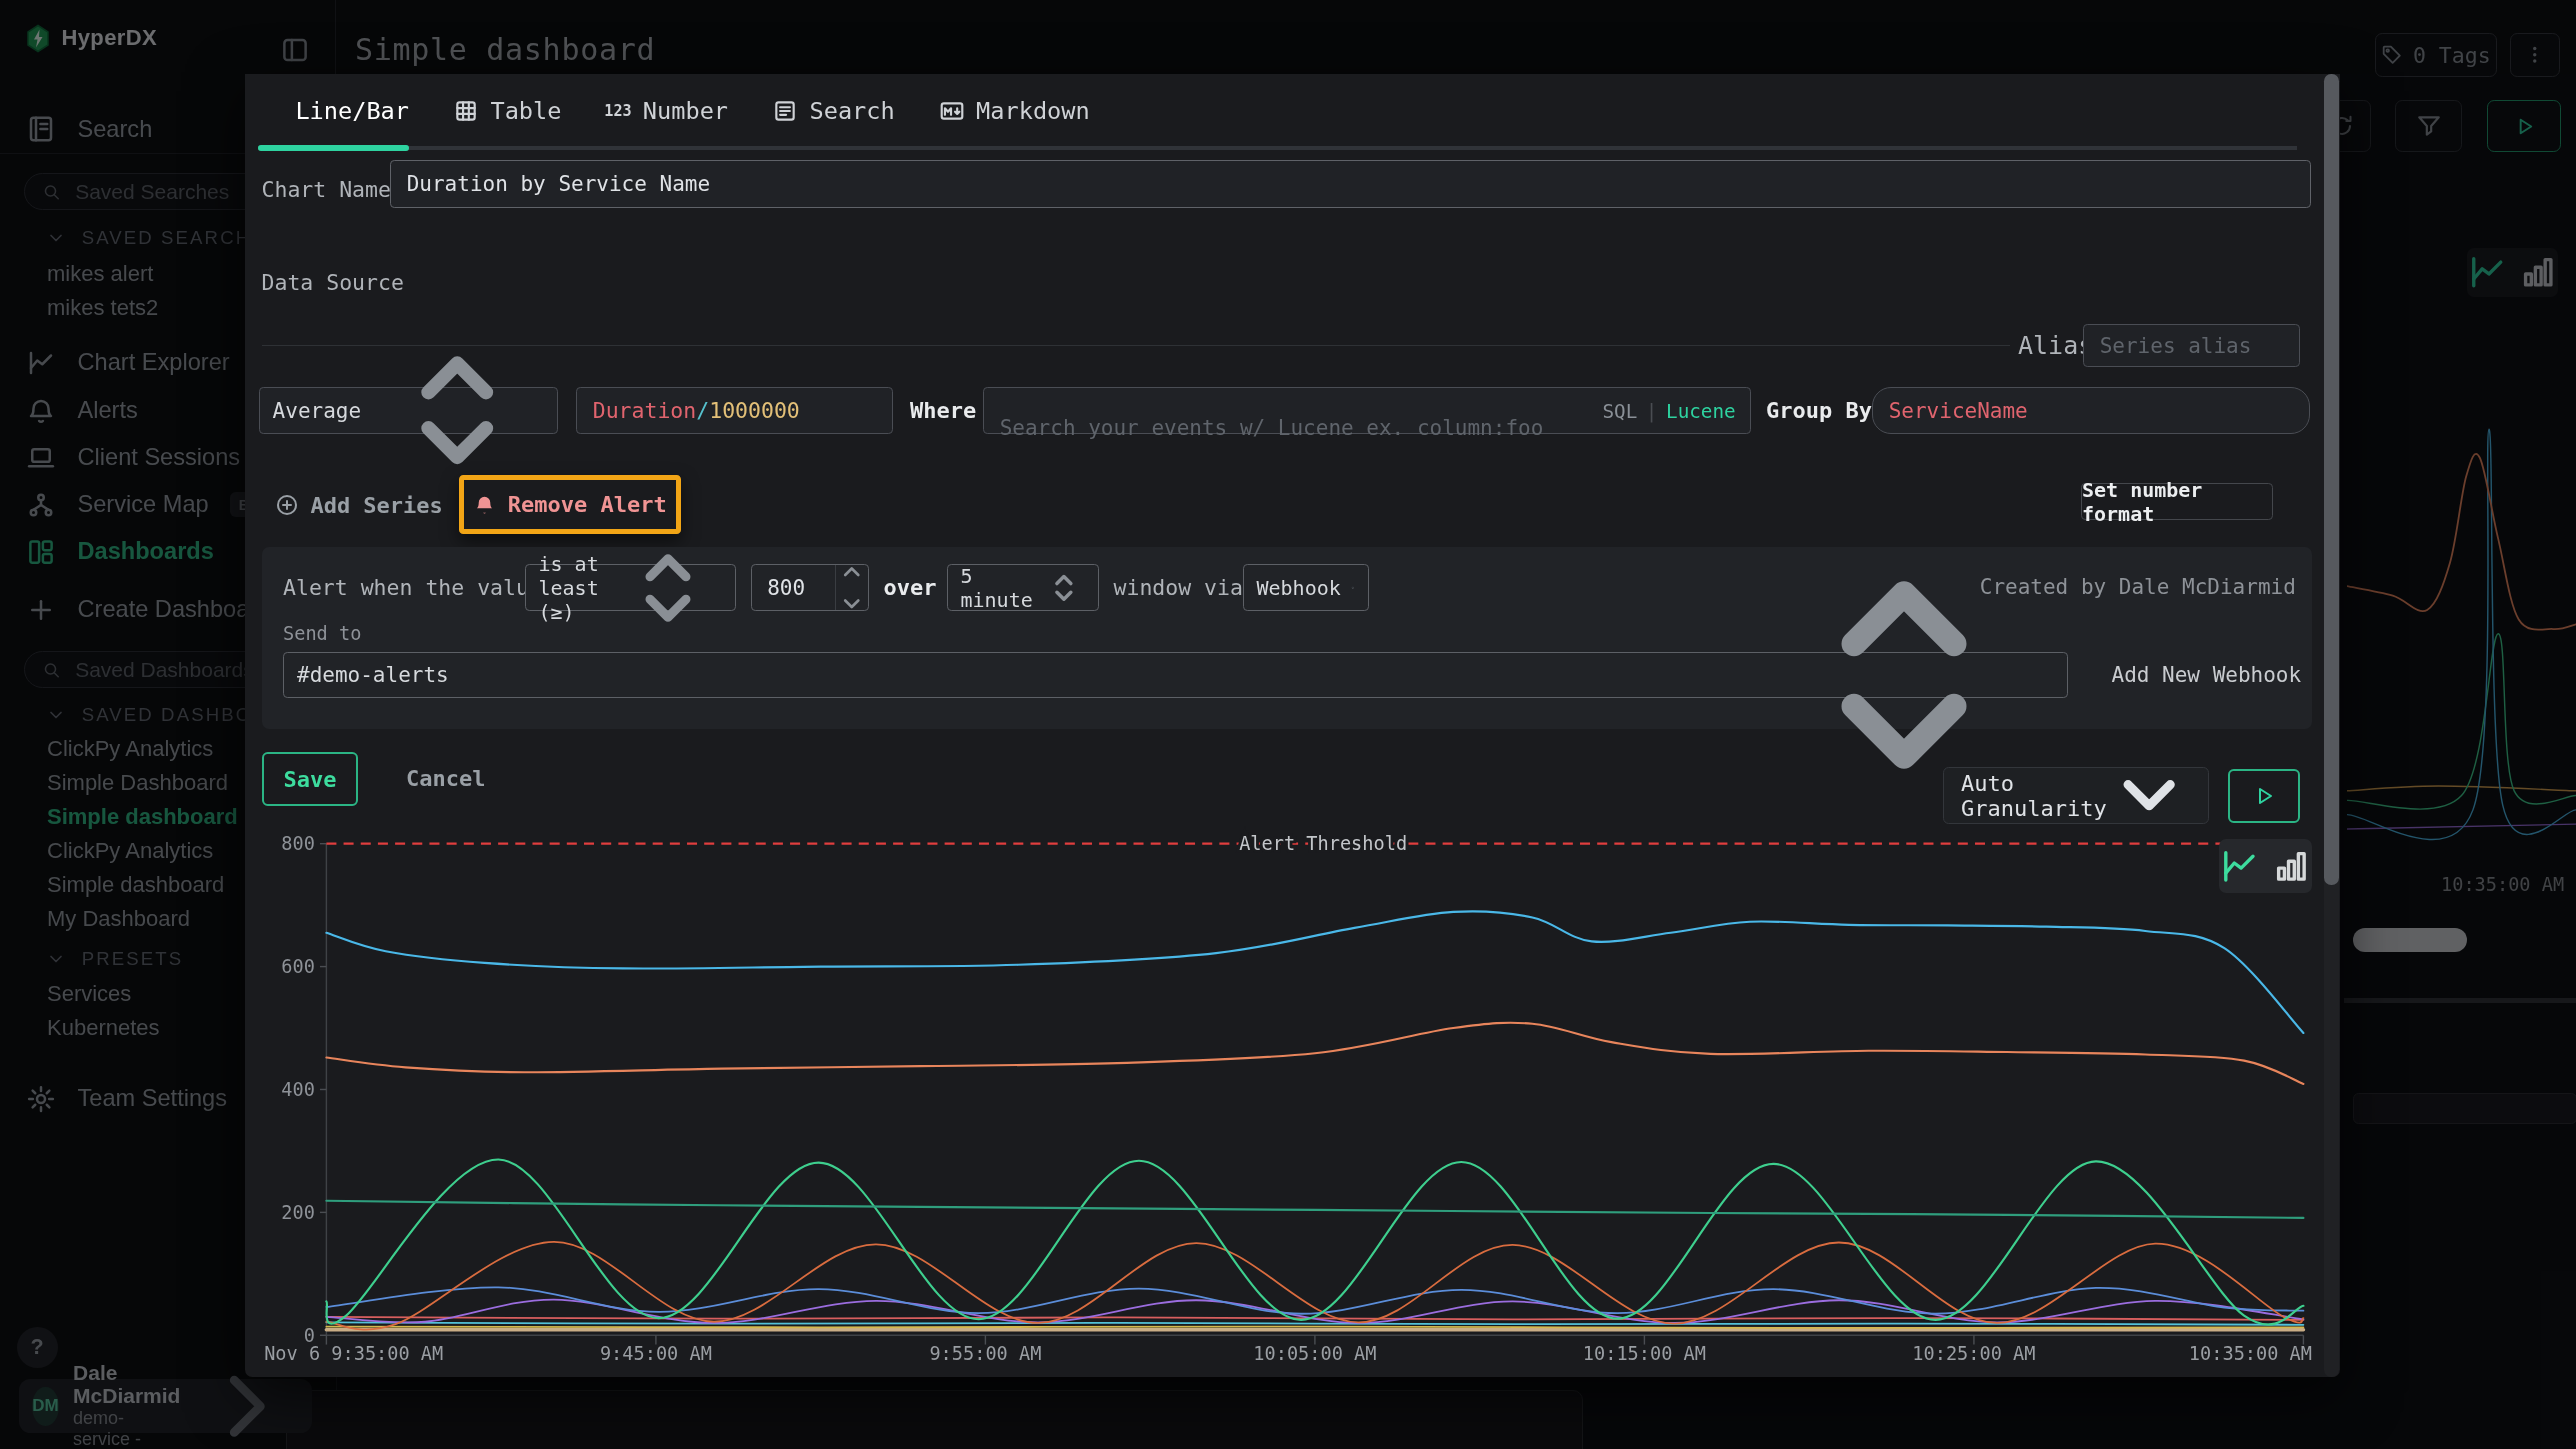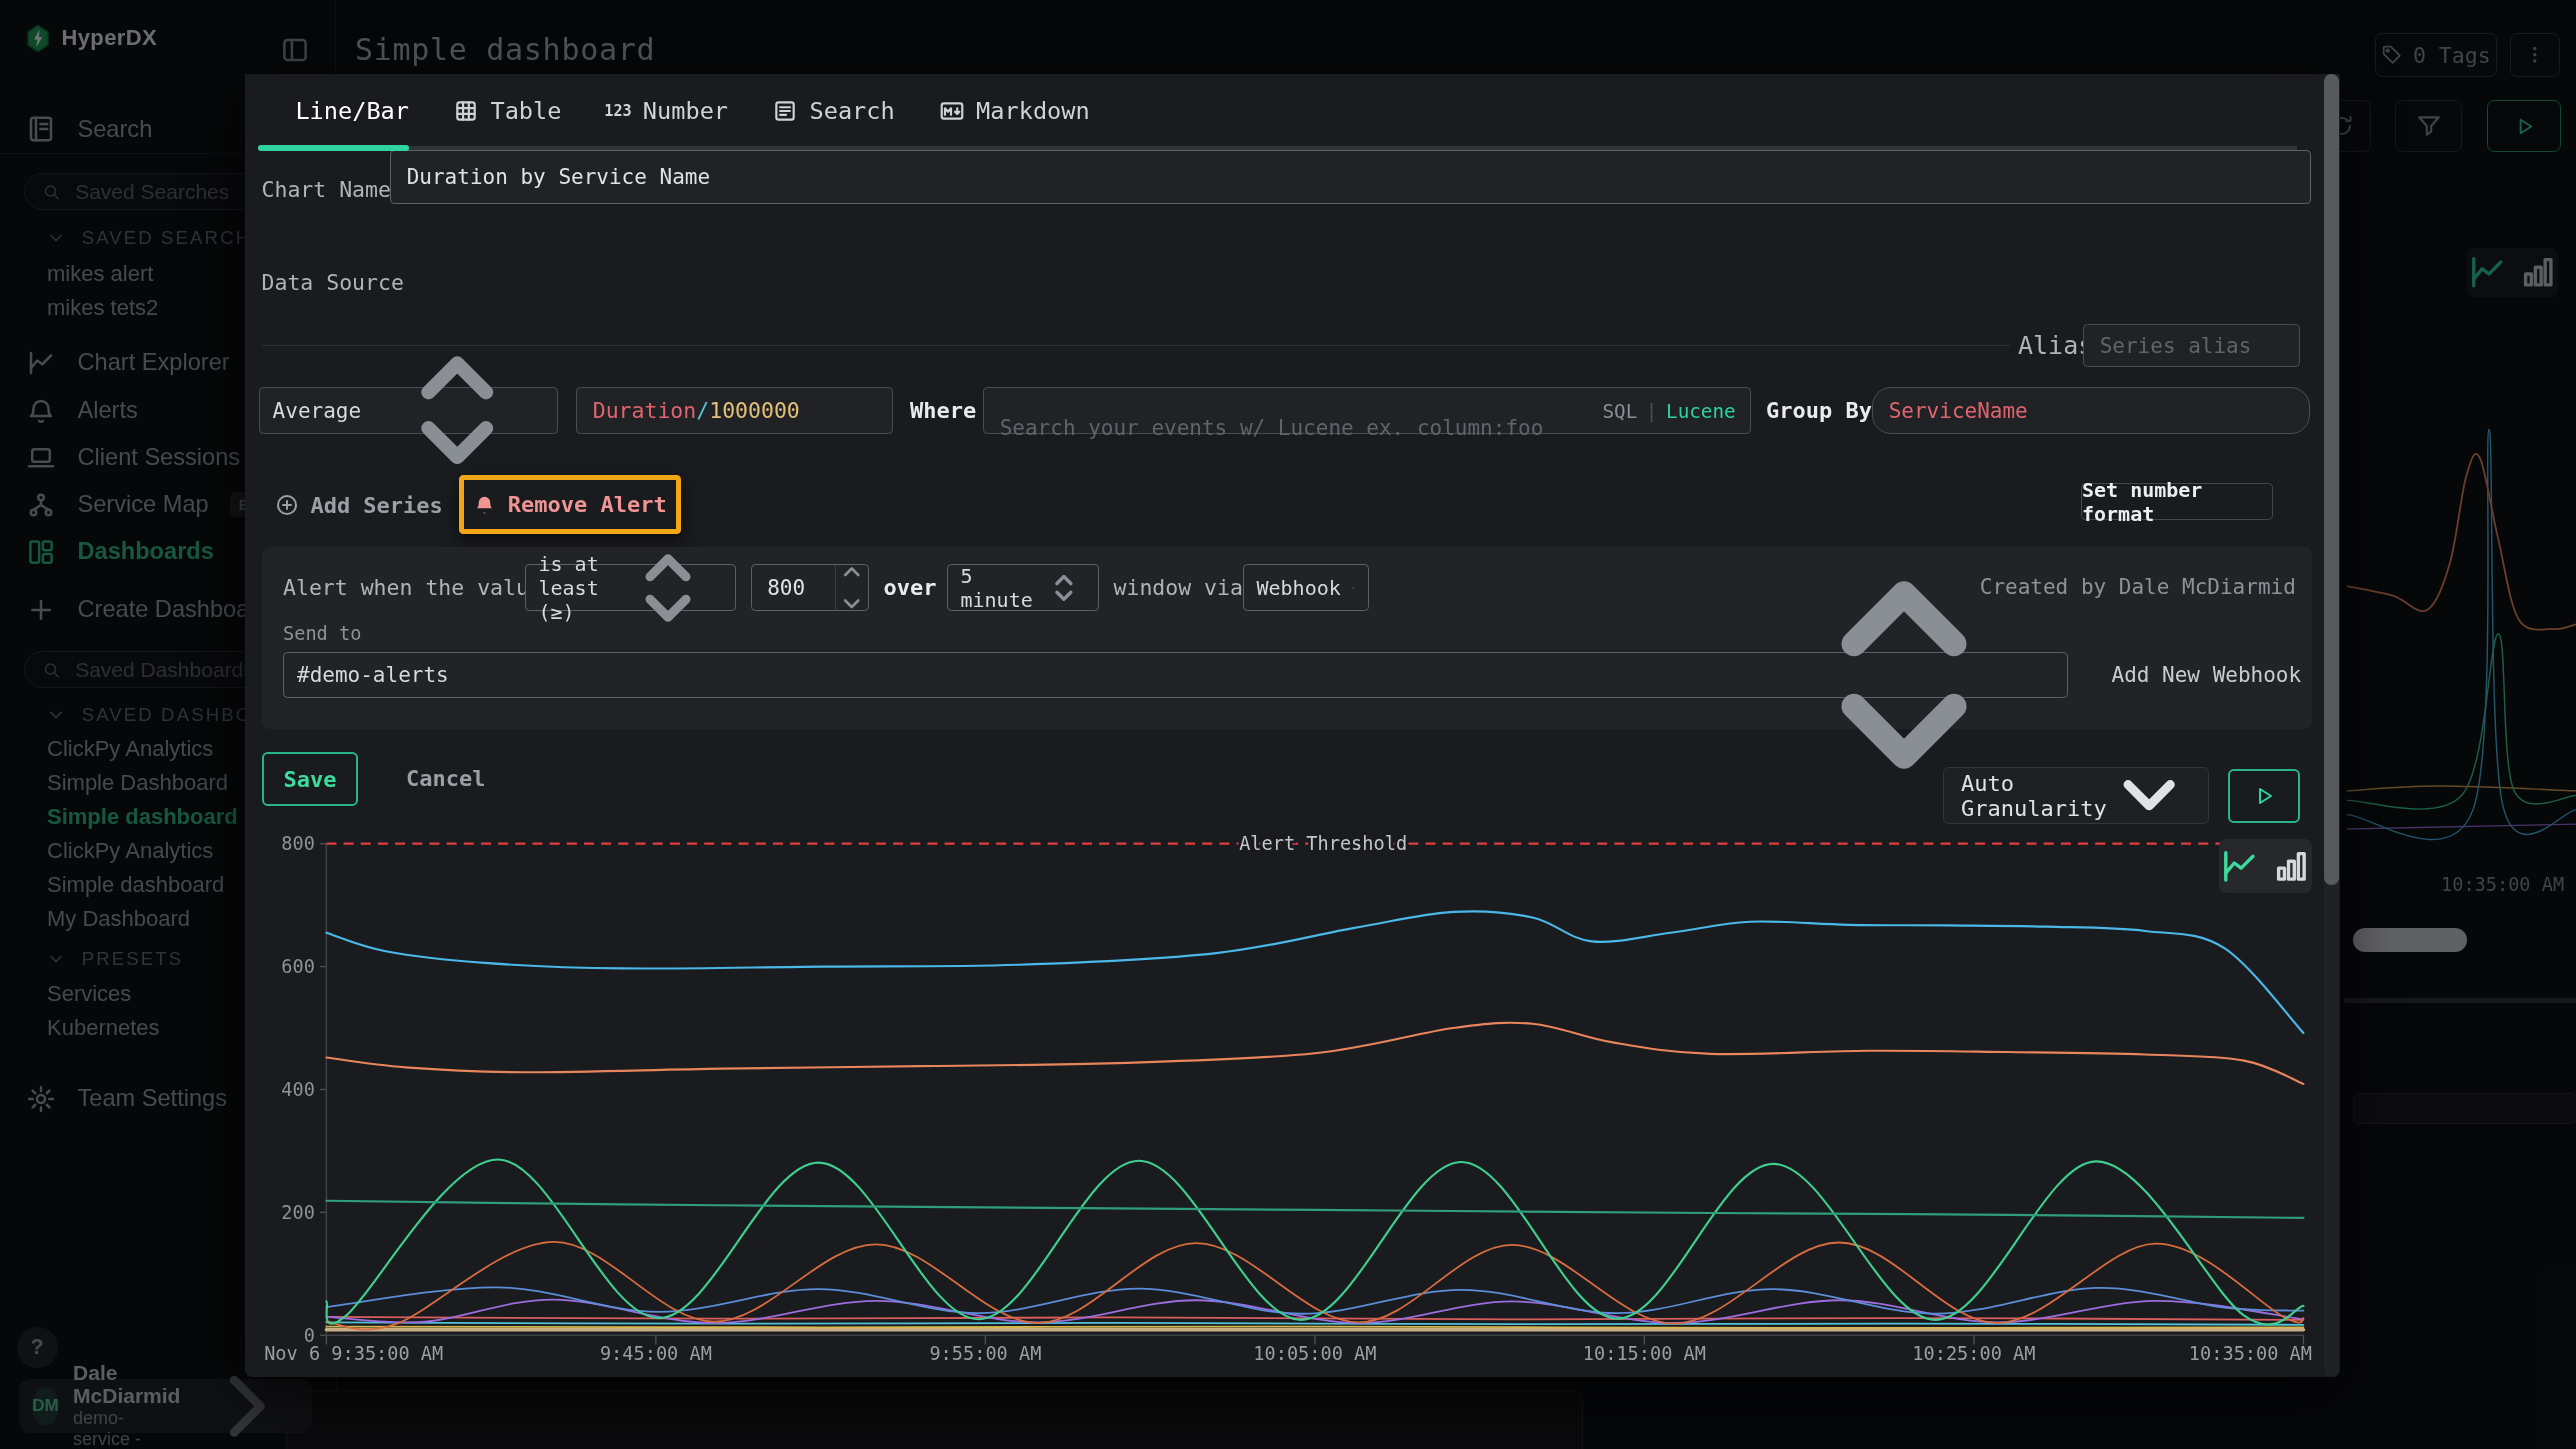--- a/index.html
+++ b/index.html
@@ -83,21 +83,21 @@
   #tabs-row{left:0;top:0;width:2095px;height:79px;}
   #tabs{left:13px;top:0;height:74px;display:flex;gap:44px;align-items:center;}
   .tab{display:flex;align-items:center;gap:11.4px;font-size:23.6px;color:#cfd2d6;cursor:pointer;height:74px;}
   .tab.active{color:#ffffff;}
   .tab svg{width:26px;height:26px;}
   #tabs-underline{left:13px;right:43px;top:72px;height:3.6px;background:#303338;}
   #tab-active-bar{left:13px;top:71px;width:172px;height:5.7px;background:#2ed3a0;border-radius:2.9px;z-index:2;}
 
   
   #cn-label{left:16.5px;top:94px;height:44px;line-height:44px;}
-  #cn-input{left:145px;top:76px;width:1921px;height:54px;border-color:#5f6268;}
+  #cn-input{left:145px;top:86px;width:1921px;height:48px;border-color:#5f6268;}
   #ds-label{left:16.5px;top:186px;height:45px;line-height:45px;}
   #ds-box{left:182px;top:186px;width:353px;height:45px;padding:0 11.4px;}
   #ds-box .dslabel{font-size:21px;color:#dfe2e6;}
   #ds-box svg{width:24px;height:24px;color:#c9ccd0;}
   #schema-badge{margin-left:auto;background:#474b63;color:#dfe2ea;font-size:18.6px;padding:3.6px 11.4px;border-radius:4.3px;}
   #alias-divider{left:16.5px;top:271px;width:1748px;height:1.4px;background:#2e3135;}
   #alias-label{left:1773px;top:250px;height:44px;line-height:44px;font-size:25px;color:#b0b4b9;}
   #alias-input{left:1838px;top:250px;width:217px;height:43px;}
 
   #agg-select{left:13.6px;top:313px;width:299px;height:47px;}

